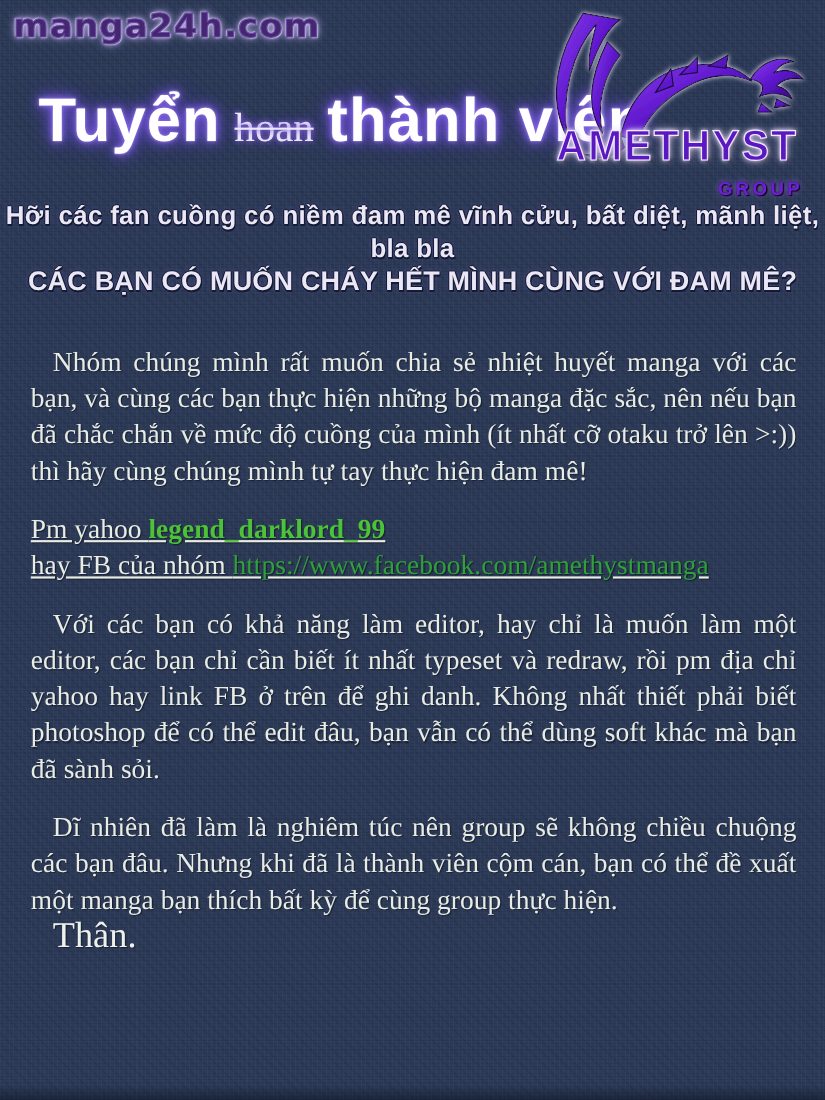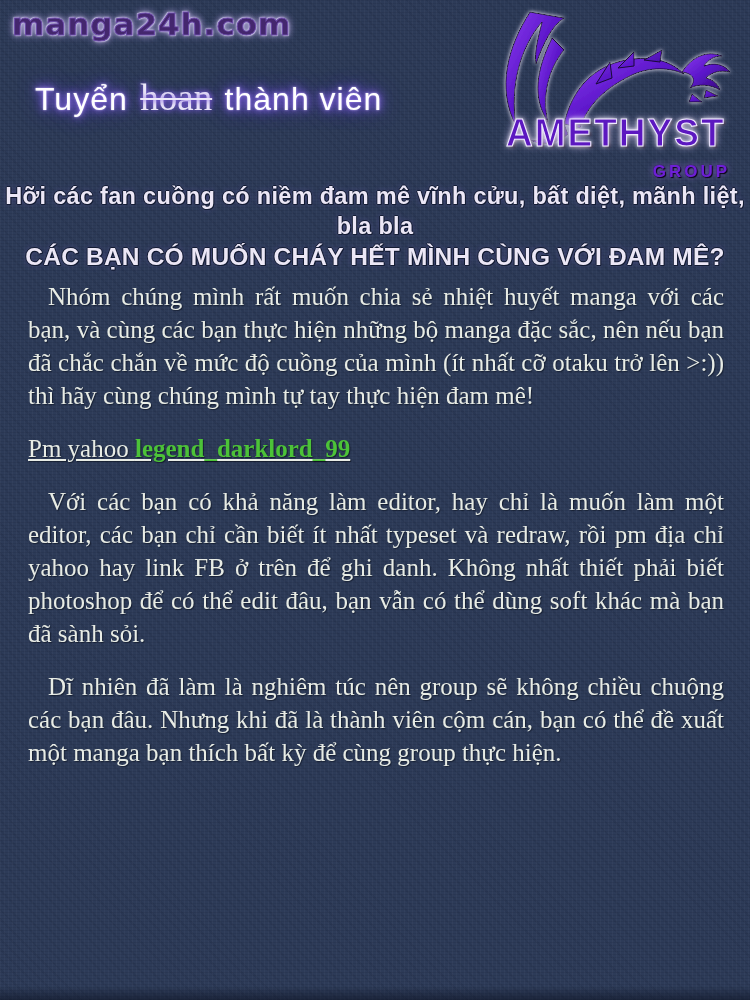--- a/index.html
+++ b/index.html
@@ -43,21 +43,21 @@
     transform:scaleY(0.96);
   }
 
   
   .main-title {
     position:absolute; left:35px; top:76px;
     white-space:nowrap;
     font-family:"Liberation Sans", sans-serif;
   }
   .main-title .strong {
-    font-size:32px; font-weight:normal;
+    font-size:56px; font-weight:bold;
     color:#ffffff;
     letter-spacing:1px;
     text-shadow:
       0 0 6px #8a68e8,
       0 0 12px #7b5cf0,
       0 0 20px #5a3cc0,
       0 0 2px #ffffff;
   }
   .main-title .struck {
     font-family:"Liberation Serif", serif;
@@ -108,21 +108,21 @@
     color:#ece7f6;
     text-shadow:
       -1px 0 0 #141c33, 1px 0 0 #141c33, 0 -1px 0 #141c33, 0 1px 0 #141c33,
       1px 1px 0 #141c33, 0 0 6px rgba(140,110,230,0.35);
   }
   .intro .line { font-size:23.5px; line-height:30px; letter-spacing:0.3px; }
   .intro .line-caps { font-size:24.5px; line-height:32px; letter-spacing:0.2px; }
 
   
   .body-text {
-    position:absolute; left:28px; top:280px; width:696px;
+    position:absolute; left:28px; top:313px; width:696px;
     font-family:"Liberation Serif", serif;
     font-size:25px;
     line-height:33px;
     color:#e8ece5;
     text-align:justify;
     text-shadow:1px 1px 1px rgba(8,12,24,0.55);
   }
   .body-text p { text-indent:20px; margin:0; }
   .gap { height:20px; }
   .contact-line { text-align:left;text-decoration:underline; }
@@ -193,22 +193,24 @@
   <div class="intro">
     <div class="line">Hỡi các fan cuồng có niềm đam mê vĩnh cửu, bất diệt, mãnh liệt, bla bla</div>
     <div class="line-caps">CÁC BẠN CÓ MUỐN CHÁY HẾT MÌNH CÙNG VỚI ĐAM MÊ?</div>
   </div>
 
   <div class="body-text">
     <p>Nhóm chúng mình rất muốn chia sẻ nhiệt huyết manga với các bạn, và cùng các bạn thực hiện những bộ manga đặc sắc, nên nếu bạn đã chắc chắn về mức độ cuồng của mình (ít nhất cỡ otaku trở lên &gt;:)) thì hãy cùng chúng mình tự tay thực hiện đam mê!</p>
     <div class="gap"></div>
 
     <div class="contact-line"><span>Pm yahoo </span><span class="yahoo-id">legend_darklord_99</span></div>
+    <div class="contact-line"><span>hay FB của nhóm </span><span class="fb-url">https://www.facebook.com/amethystmanga</span></div>
     <div class="gap"></div>
 
     <p>Với các bạn có khả năng làm editor, hay chỉ là muốn làm một editor, các bạn chỉ cần biết ít nhất typeset và redraw, rồi pm địa chỉ yahoo hay link FB ở trên để ghi danh. Không nhất thiết phải biết photoshop để có thể edit đâu, bạn vẫn có thể dùng soft khác mà bạn đã sành sỏi.</p>
     <div class="gap"></div>
 
     <p>Dĩ nhiên đã làm là nghiêm túc nên group sẽ không chiều chuộng các bạn đâu. Nhưng khi đã là thành viên cộm cán, bạn có thể đề xuất một manga bạn thích bất kỳ để cùng group thực hiện.</p>
 
+    <p class="signoff">Thân.</p>
   </div>
 
 </div>
 
 </body></html>

